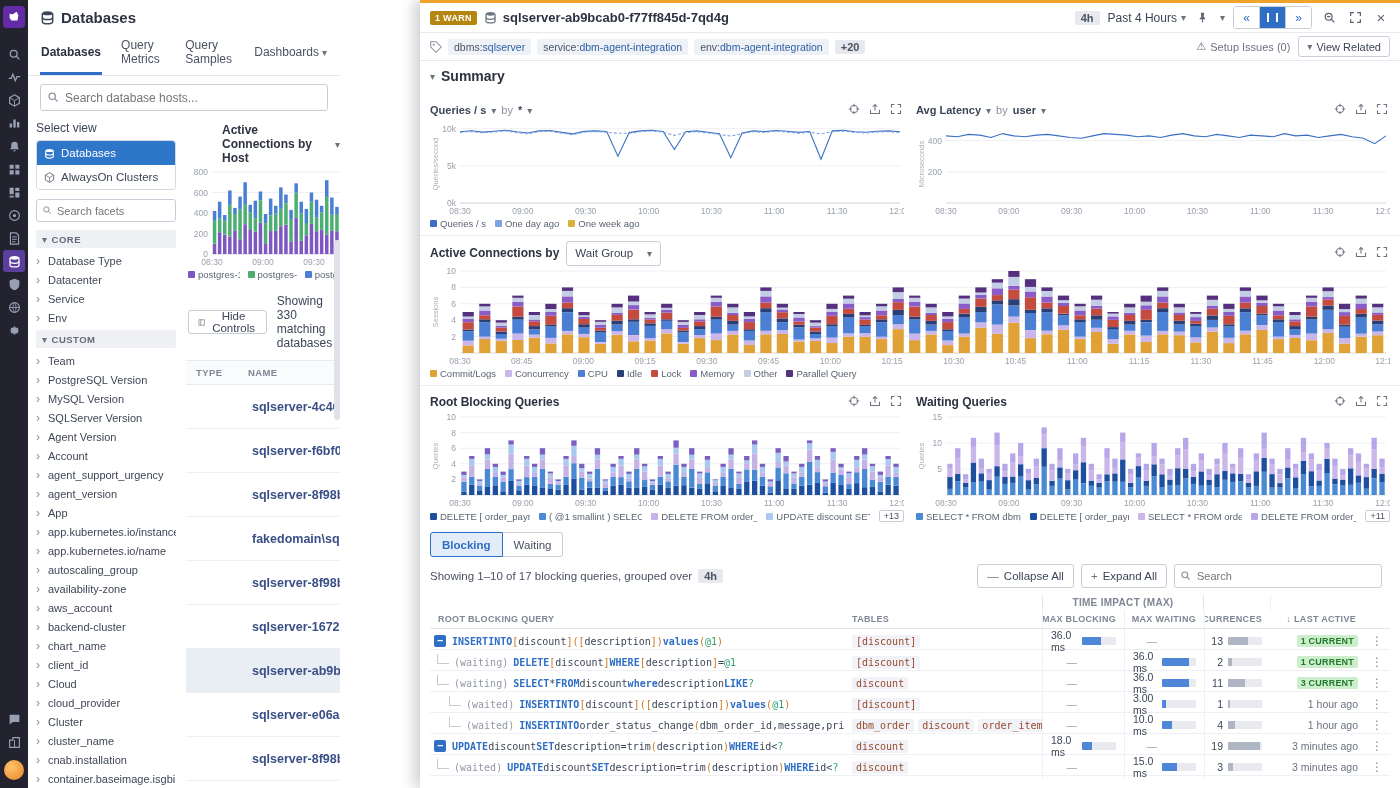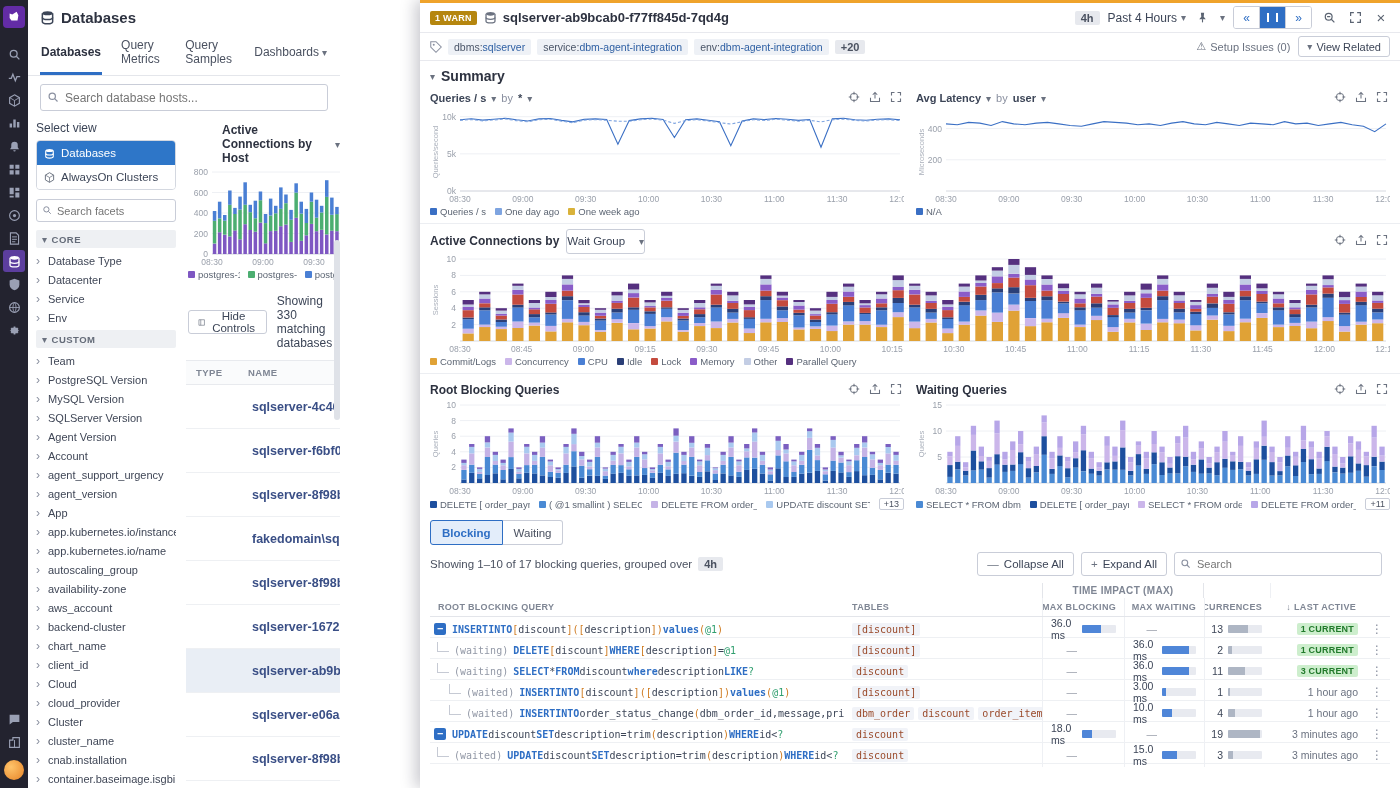--- a/index.html
+++ b/index.html
@@ -76,37 +76,37 @@
   .pauseic{display:inline-block;width:7px;height:9px;border-left:2.5px solid currentColor;border-right:2.5px solid currentColor;}
   .ovl-tags{display:flex;align-items:center;gap:6px;height:27px;padding:0 10px;border-bottom:1px solid #e8e9ee;overflow:hidden;}
   .ovl-tags>svg{width:12px;height:12px;color:#8a90a0;flex:none;}
   .tagpill{background:#eef1f6;border-radius:2px;padding:2px 6px;font-size:10.5px;white-space:nowrap;cursor:pointer;}
   .tagpill .k{color:#4a5568;}
   .tagpill .v{color:#2e5fa3;}
   .tags-right{margin-left:auto;display:flex;align-items:center;gap:8px;flex:none;}
   .setupissues{display:flex;align-items:center;gap:4px;font-size:11px;color:#6b7280;cursor:pointer;}
   .smallbtn{display:inline-flex;align-items:center;gap:4px;border:1px solid #c9cdd8;border-radius:3px;height:21px;padding:0 8px;font-size:11px;color:#3c4557;background:#fff;cursor:pointer;}
   .sumlabel{display:flex;align-items:center;gap:6px;font-size:14px;font-weight:700;color:#2d3240;padding:7px 10px 2px 10px;}
-  .chartsrow{display:flex;gap:12px;padding:2px 10px 6px 10px;border-bottom:1px solid #eceef2;}
+  .chartsrow{display:flex;gap:12px;padding:2px 10px 6px 10px;border-bottom:1px solid #eceef2;margin-top:12px;}
   .ccard{width:474px;flex:none;}
   .ccard-h{display:flex;align-items:center;gap:5px;height:20px;font-size:11px;color:#3c4557;}
   .ccard-h .mname{font-weight:700;cursor:pointer;}
   .ccard-h .dim{font-weight:700;cursor:pointer;}
   .ccard-h .byw{color:#8a90a0;}
   .hicons{margin-left:auto;display:flex;gap:7px;}
   .hicons span{width:14px;height:14px;color:#6b7280;cursor:pointer;}
   .hicons svg{width:12px;height:12px;}
   .chart{width:100%;}
   .chart.sm{height:96px;}
   .chart.wide{height:100px;}
   .chart.host{height:100px;}
   .waitsec{padding:4px 10px 6px 10px;border-bottom:1px solid #eceef2;}
   .waitsec-h{display:flex;align-items:center;gap:7px;height:26px;}
   .waitsec-h .lbl{font-size:12px;font-weight:700;color:#2d3240;}
-  .selbox{display:flex;align-items:center;gap:14px;border:1px solid #c9cdd8;border-radius:3px;height:23px;padding:0 0;font-size:11.5px;color:#3c4557;cursor:pointer;}
+  .selbox{display:flex;align-items:center;gap:14px;border:1px solid #c9cdd8;border-radius:3px;height:23px;padding:0 8px;font-size:11.5px;color:#3c4557;cursor:pointer;}
   .ovl-tabs{display:flex;gap:22px;padding:0 12px;border-bottom:1px solid #dcdde2;}
   .ovl-tab{padding:7px 1px 5px 1px;font-size:12px;color:#4a5160;cursor:pointer;border-bottom:3px solid transparent;}
   .ovl-tab.active{color:#2d3240;font-weight:700;border-bottom-color:#2e6ec4;}
   .blockrow{display:flex;gap:12px;padding:6px 10px 2px 10px;}
   .bc-title{font-size:12px;font-weight:700;color:#2d3240;}
   .leg{display:flex;gap:9px;font-size:9.5px;color:#5b6472;padding-top:2px;align-items:center;flex-wrap:nowrap;overflow:hidden;}
   .leg .li{display:flex;align-items:center;gap:3px;white-space:nowrap;overflow:hidden;cursor:pointer;}
   .leg .sw{width:7px;height:7px;border-radius:1px;flex:none;}
   .leg .more{border:1px solid #c9cdd8;border-radius:2px;padding:0 4px;font-size:9px;color:#4a5160;flex:none;cursor:pointer;}
   .togglerow{display:flex;align-items:center;padding:8px 10px 0 10px;}
@@ -812,26 +812,20 @@
               <text x="92.85714285714286" y="94" font-size="8.5" fill="#9aa0ab" text-anchor="middle">09:00</text>
               <text x="155.71428571428572" y="94" font-size="8.5" fill="#9aa0ab" text-anchor="middle">09:30</text>
               <text x="218.57142857142856" y="94" font-size="8.5" fill="#9aa0ab" text-anchor="middle">10:00</text>
               <text x="281.42857142857144" y="94" font-size="8.5" fill="#9aa0ab" text-anchor="middle">10:30</text>
               <text x="344.2857142857143" y="94" font-size="8.5" fill="#9aa0ab" text-anchor="middle">11:00</text>
               <text x="407.1428571428571" y="94" font-size="8.5" fill="#9aa0ab" text-anchor="middle">11:30</text>
               <text x="470" y="94" font-size="8.5" fill="#9aa0ab" text-anchor="middle">12:00</text>
               <text transform="rotate(-90)" x="-44" y="8" font-size="7.5" fill="#aab0bb" text-anchor="middle">Microseconds</text>
               <polyline points="30.0,15.9 41.3,16.7 52.6,14.4 63.8,15.1 75.1,17.5 86.4,13.6 97.7,15.9 109.0,16.7 120.3,15.1 131.5,14.4 142.8,15.9 154.1,17.5 165.4,18.3 176.7,15.9 187.9,13.6 199.2,14.4 210.5,15.1 221.8,16.7 233.1,15.9 244.4,17.5 255.6,15.1 266.9,13.6 278.2,15.9 289.5,16.7 300.8,14.4 312.1,15.9 323.3,17.5 334.6,15.1 345.9,15.9 357.2,16.7 368.5,13.6 379.7,15.9 391.0,15.1 402.3,17.5 413.6,15.9 424.9,14.4 436.2,16.7 447.4,18.3 458.7,23.7 470.0,15.9" fill="none" stroke="#3a6fc4" stroke-width="1.1"></polyline>
             </svg></div>
-        <div class="leg">
-            <span class="li">
-              <span class="sw" style="background:#3a6fc4"></span>
-              <span>N/A</span>
-            </span>
-          </div>
       </div>
     </div>
 
     <div class="waitsec">
       <div class="waitsec-h">
         <span class="lbl">Active Connections by</span>
         <span class="selbox">
           <span>Wait Group</span>
           <span class="caret">▾</span>
         </span>

